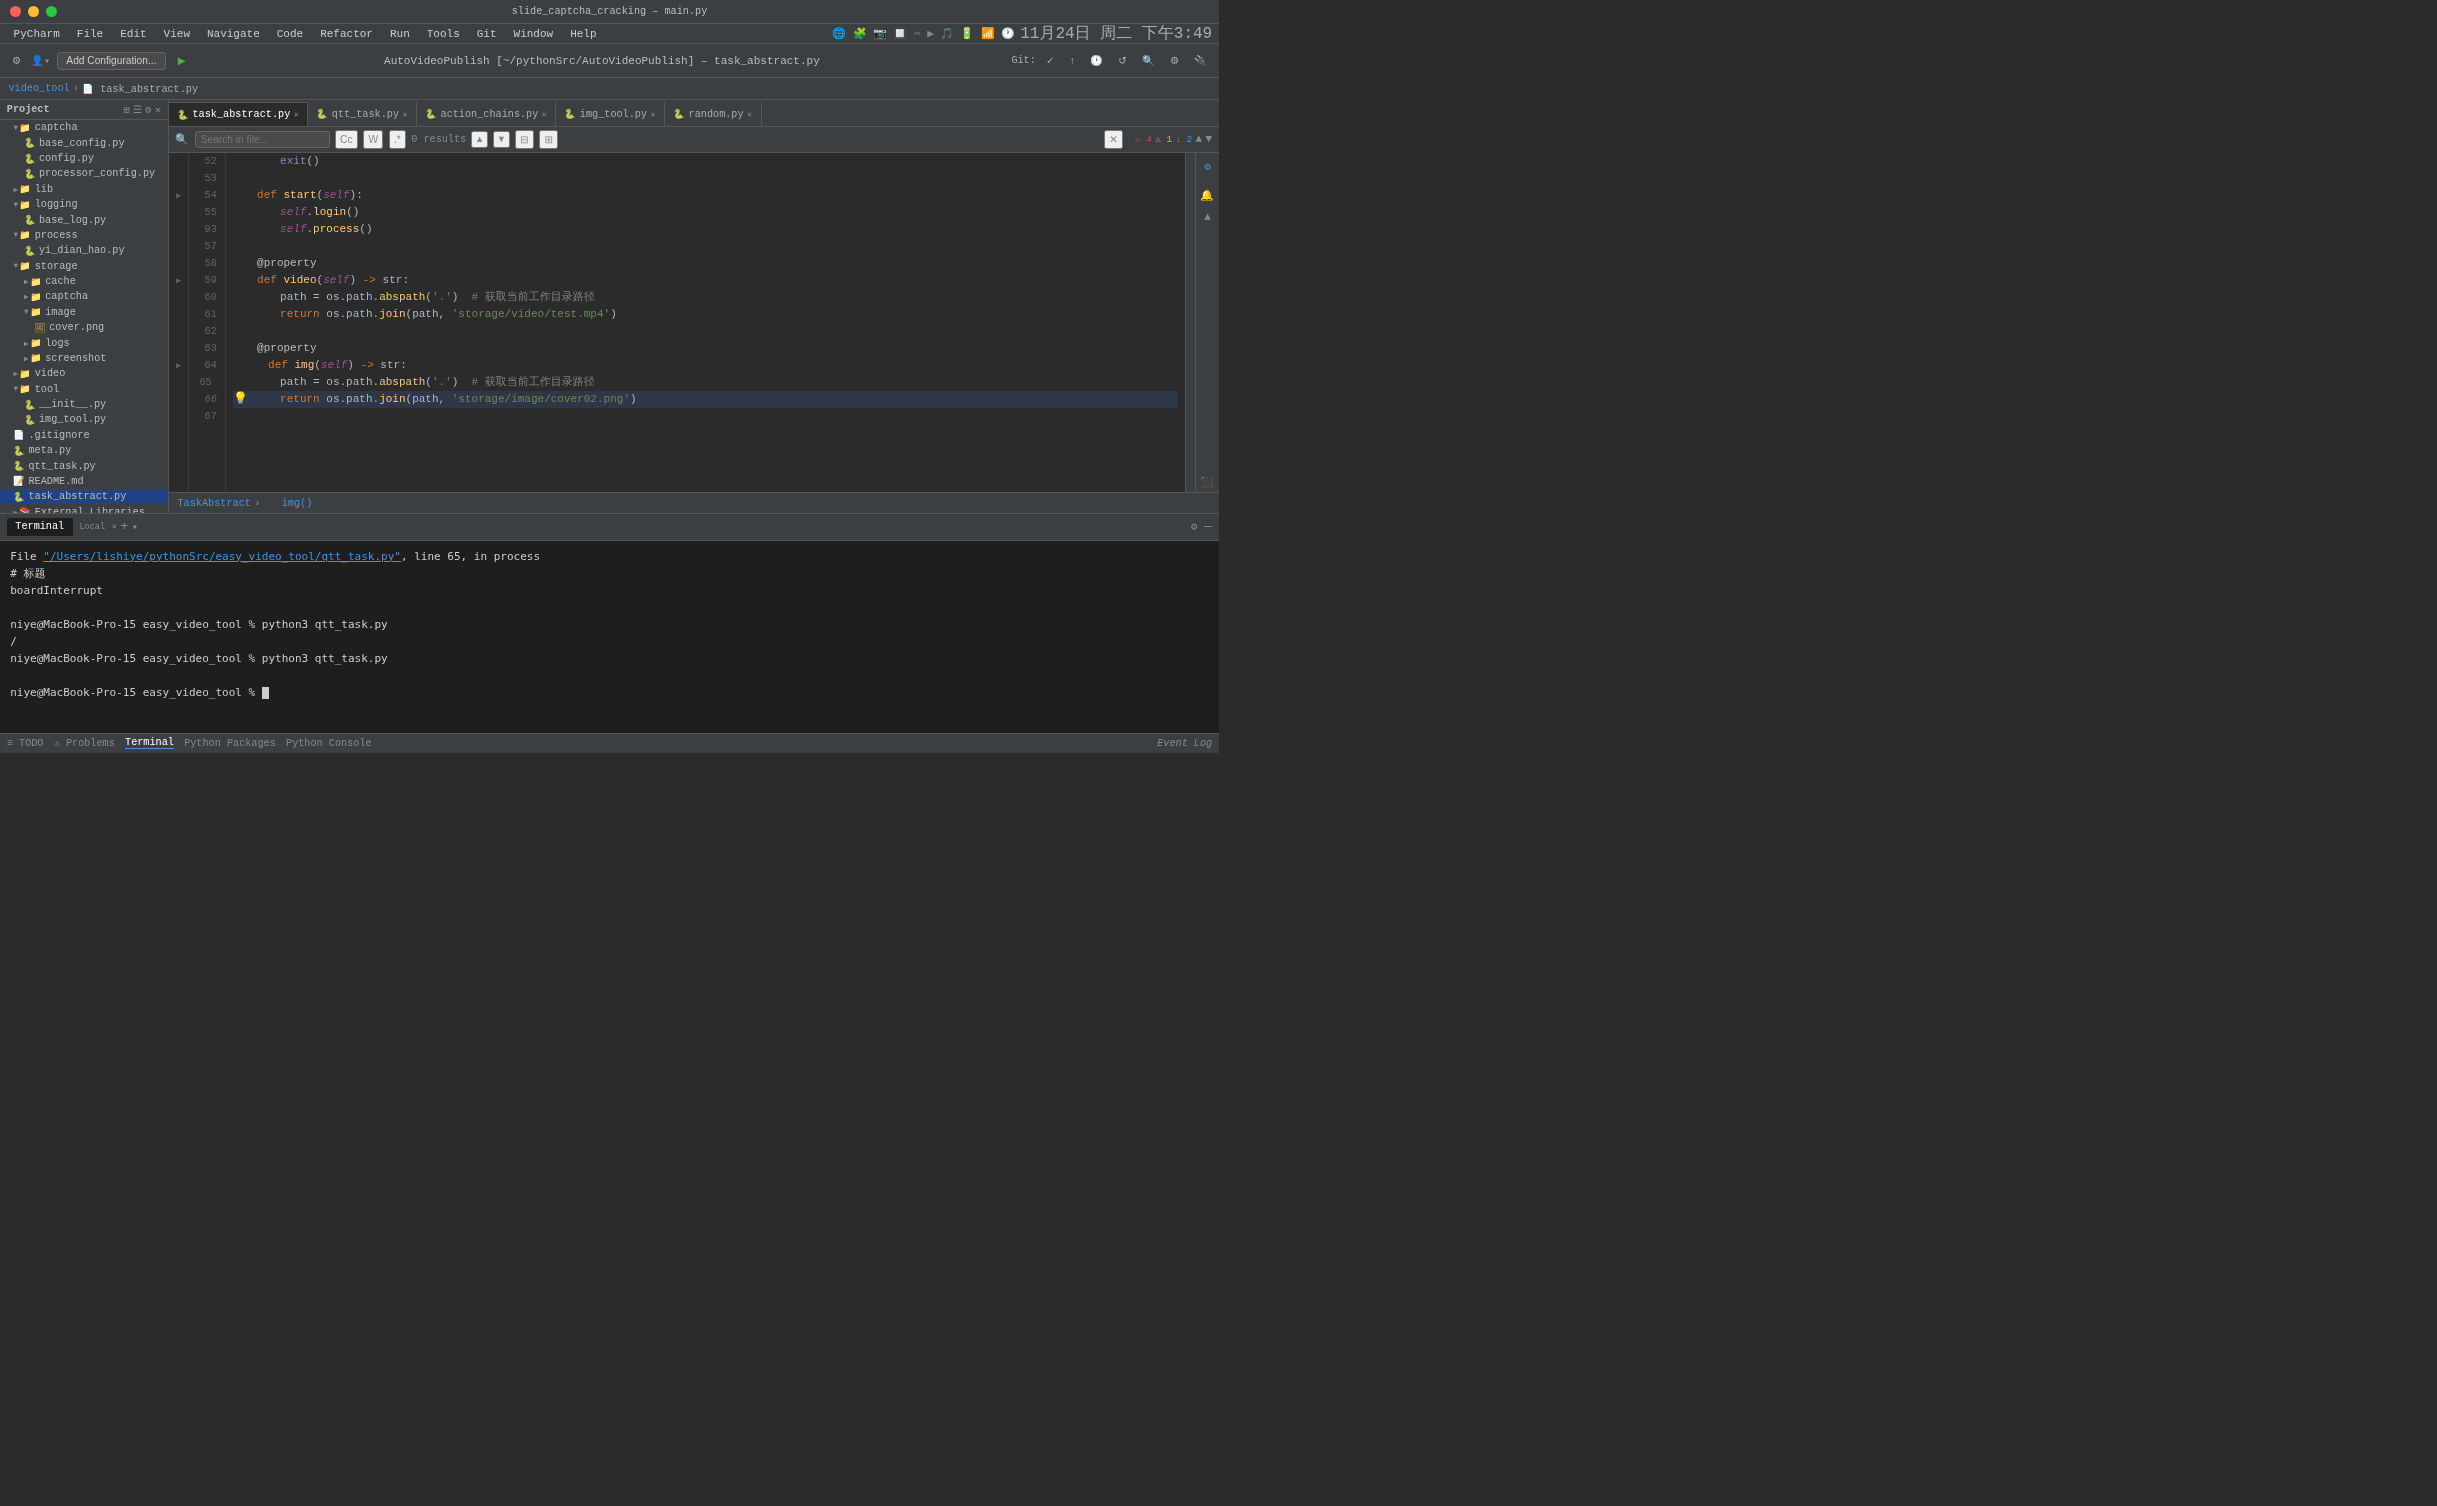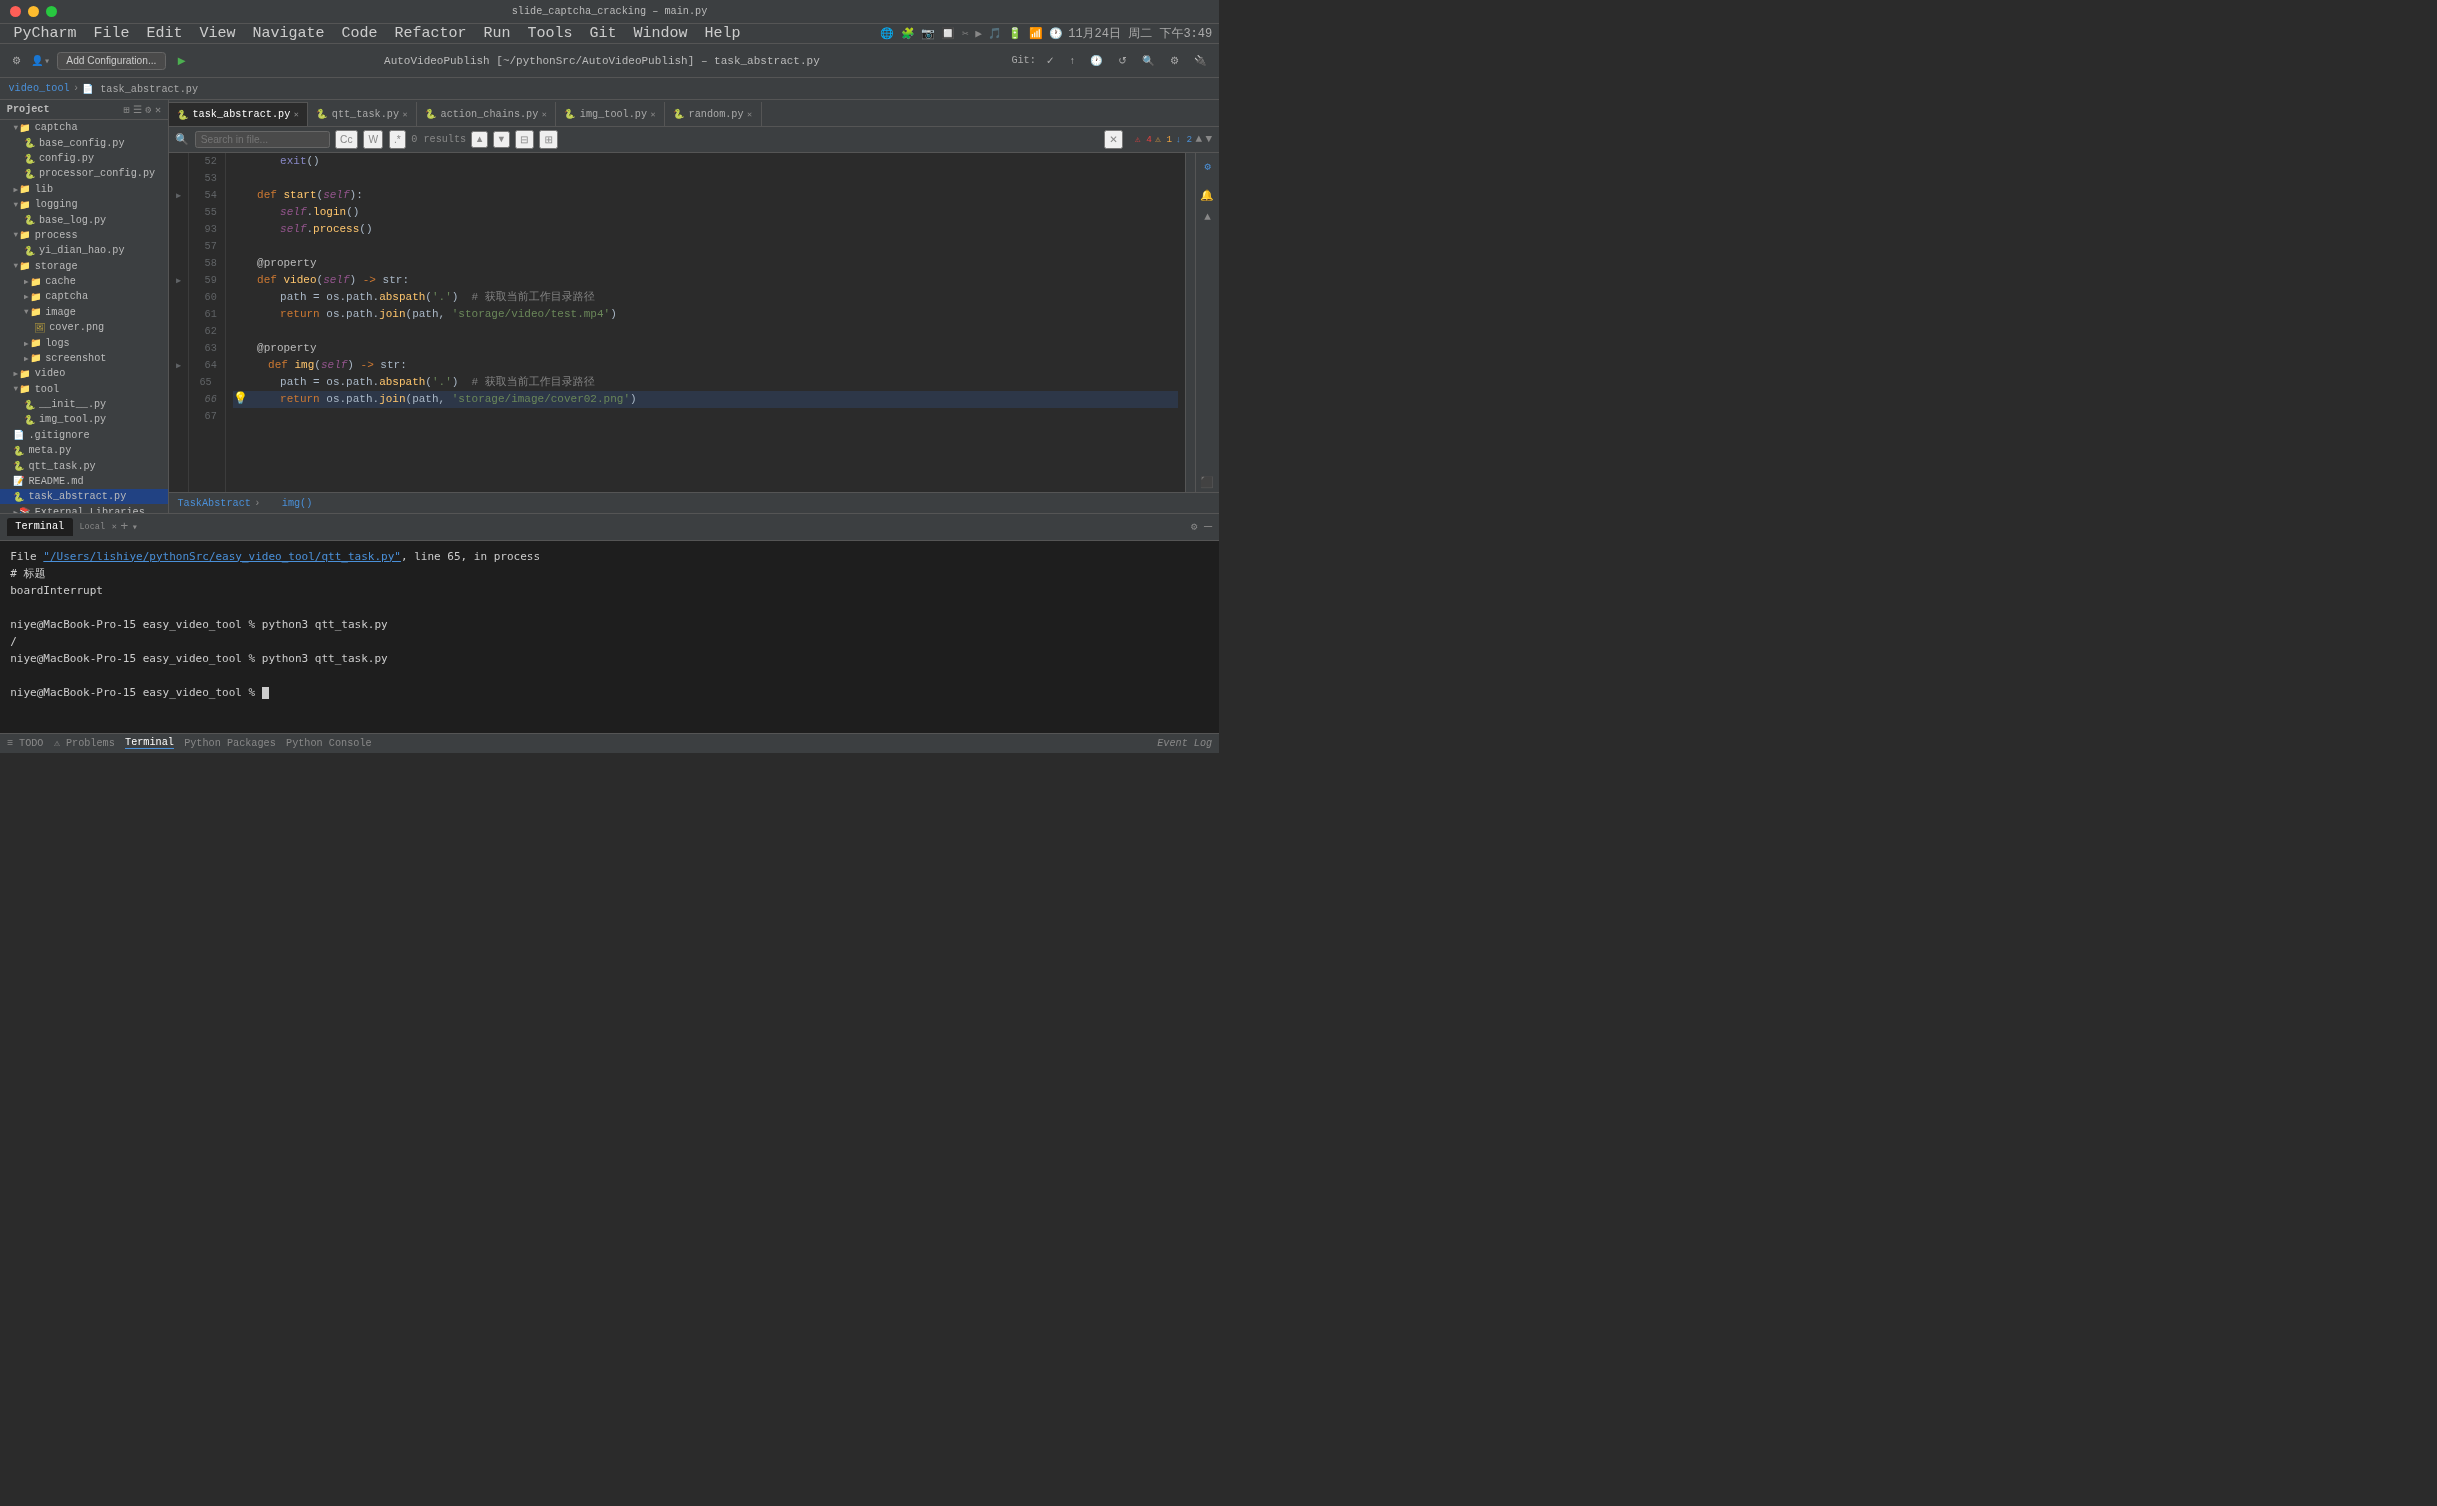--- a/index.html
+++ b/index.html
@@ -48,21 +48,21 @@
     .menu-bar {
       background: #3c3f41;
       height: 20.3px;
       display: flex;
       align-items: center;
       padding: 0 6.8px;
       border-bottom: 0.8px solid #555;
       gap: 3.4px;
     }
     .menu-item {
-      font-size: 15px;
+      font-size: 11px;
       color: #ccc;
       padding: 1.7px 6.8px;
       cursor: pointer;
       border-radius: 2.5px;
     }
 
     
     .toolbar {
       background: #3c3f41;
       height: 34px;
@@ -402,21 +402,21 @@
     <span class="menu-item">Navigate</span>
     <span class="menu-item">Code</span>
     <span class="menu-item">Refactor</span>
     <span class="menu-item">Run</span>
     <span class="menu-item">Tools</span>
     <span class="menu-item">Git</span>
     <span class="menu-item">Window</span>
     <span class="menu-item">Help</span>
     <div style="flex:1; display:flex; justify-content:flex-end; align-items:center; gap:5.1px;">
       <span style="font-size:11px; color:#888;">🌐 🧩 📷 🔲 ✂ ▶ 🎵 🔋 📶 🕐</span>
-      <span style="font-size:12px; color:#aaa;">11月24日 周二 下午3:49</span>
+      <span style="font-size:16px; color:#aaa;">11月24日 周二 下午3:49</span>
     </div>
   </div>
 
   <div class="toolbar">
     <button class="toolbar-btn">⚙</button>
     <div style="flex:1; display:flex; align-items:center; justify-content:center; gap:6.8px;">
       <span style="font-size:10.2px; color:#888;">👤▾</span>
       <button class="config-btn">Add Configuration...</button>
       <button class="toolbar-btn run-btn">▶</button>
       <span class="toolbar-title">AutoVideoPublish [~/pythonSrc/AutoVideoPublish] – task_abstract.py</span>

